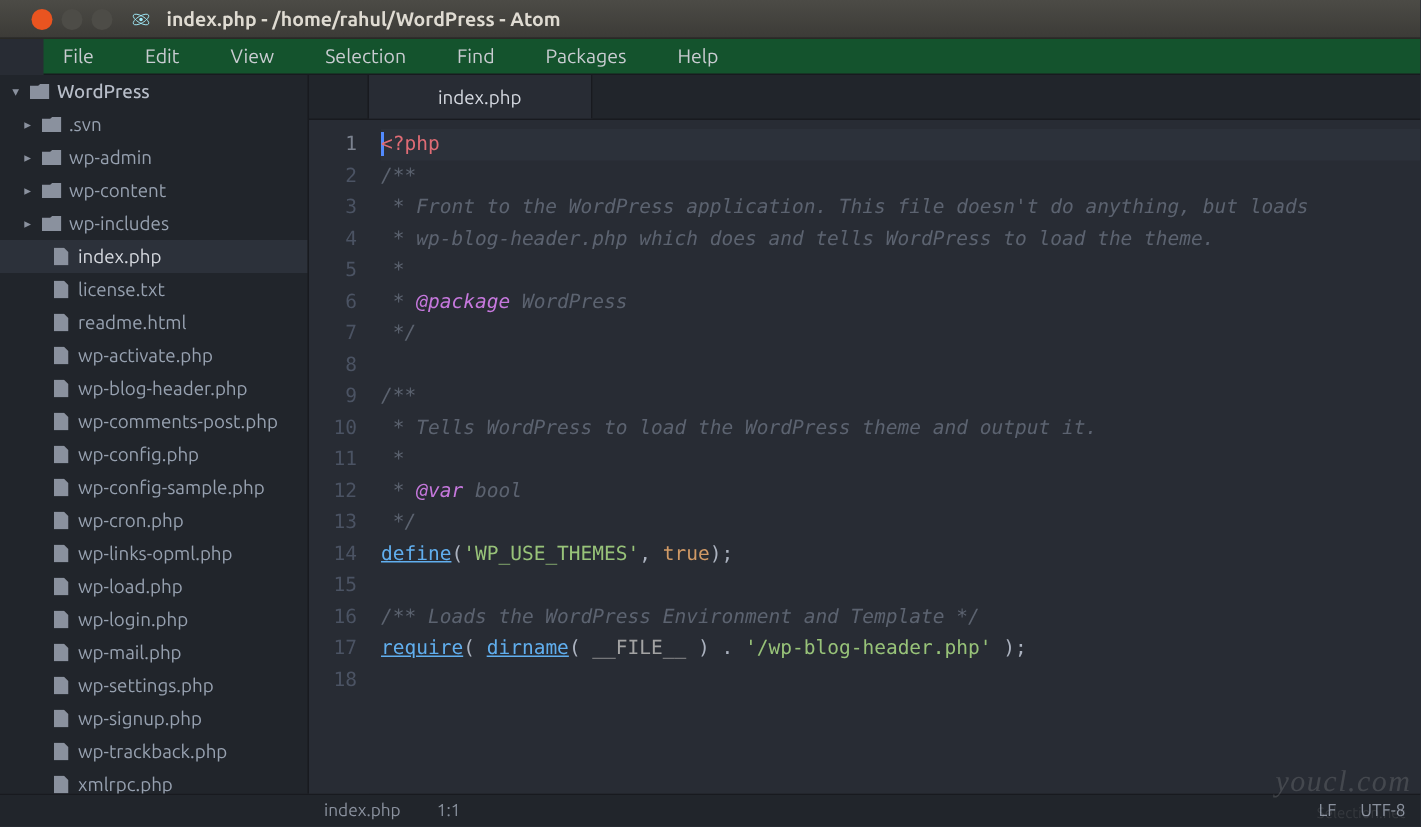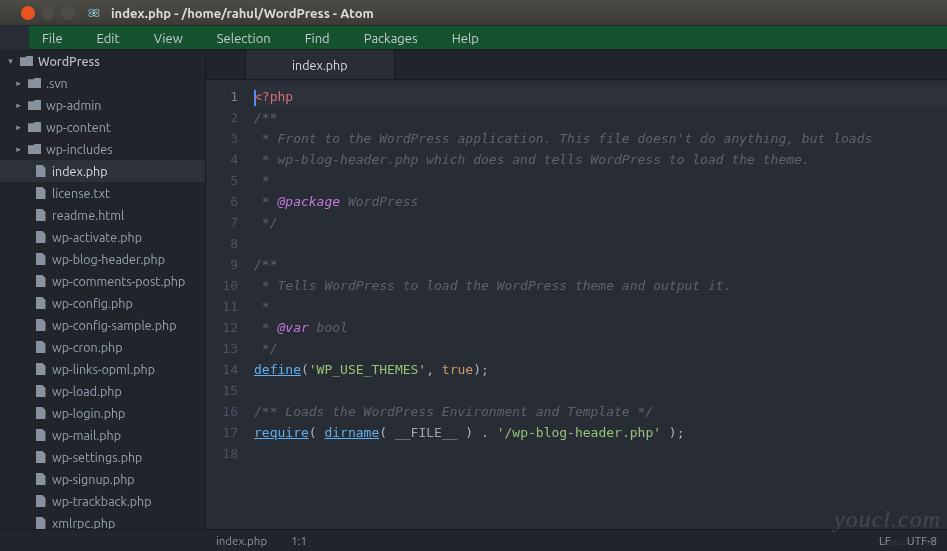--- a/index.html
+++ b/index.html
@@ -122,21 +122,21 @@
   color: #8a919e;
   padding: 0 10px;
 }
 .statusbar .sb-left { margin-left: 206px; }
 .statusbar .spacer { flex: 1; }
 .watermark {
   position: absolute;
   right: 6px;
   bottom: 18px;
   color: rgba(200,200,200,0.18);
-  font-size: 24px;
+  font-size: 20px;
   font-family: Georgia, serif;
   font-style: italic;
   letter-spacing: 1px;
   pointer-events: none;
 }
 .watermark2 {
   position: absolute;
   right: 10px;
   bottom: 4px;
   color: rgba(200,200,200,0.12);

